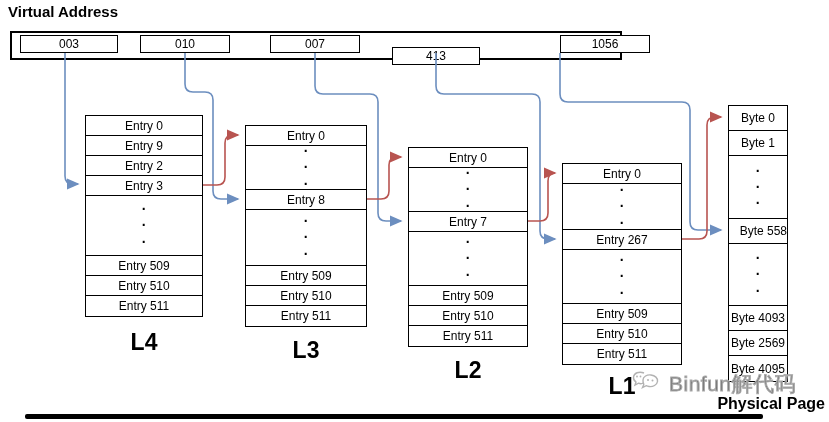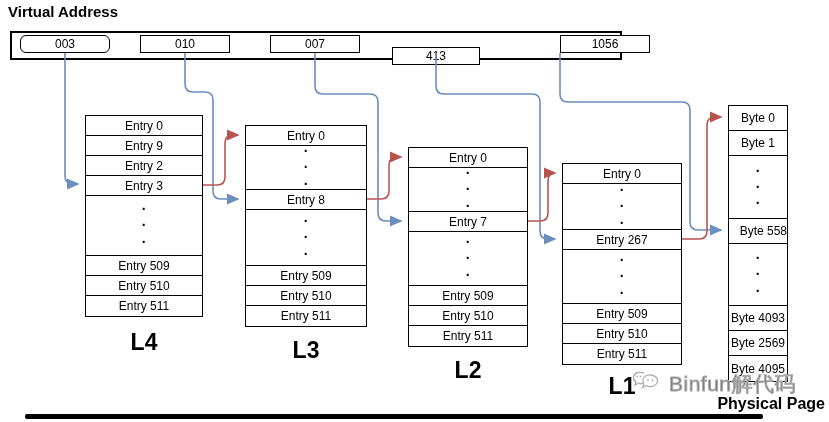--- a/index.html
+++ b/index.html
@@ -97,21 +97,21 @@
   }
 </style>
 </head>
 <body>
 
 <div class="canvas">
 
   <div class="page-title">Virtual Address</div>
 
   <div class="va-outer"></div>
-  <div class="va-field" style="left:20px;  width:90px;border-radius:6px;">003</div>
+  <div class="va-field" style="left:20px;  width:98px;">003</div>
   <div class="va-field" style="left:140px; width:90px;">010</div>
   <div class="va-field" style="left:270px; width:90px;">007</div>
   <div class="va-field" style="left:392px; width:88px;margin-top:12px;">413</div>
   <div class="va-field" style="left:515px; width:90px;margin-left:45px;">1056</div>
 
   <div class="ptable" style="left:85px; top:115px; width:118px;">
     <div class="trow" style="height:20px;">
         <span>Entry 0</span>
       </div>
     <div class="trow" style="height:20px;">

